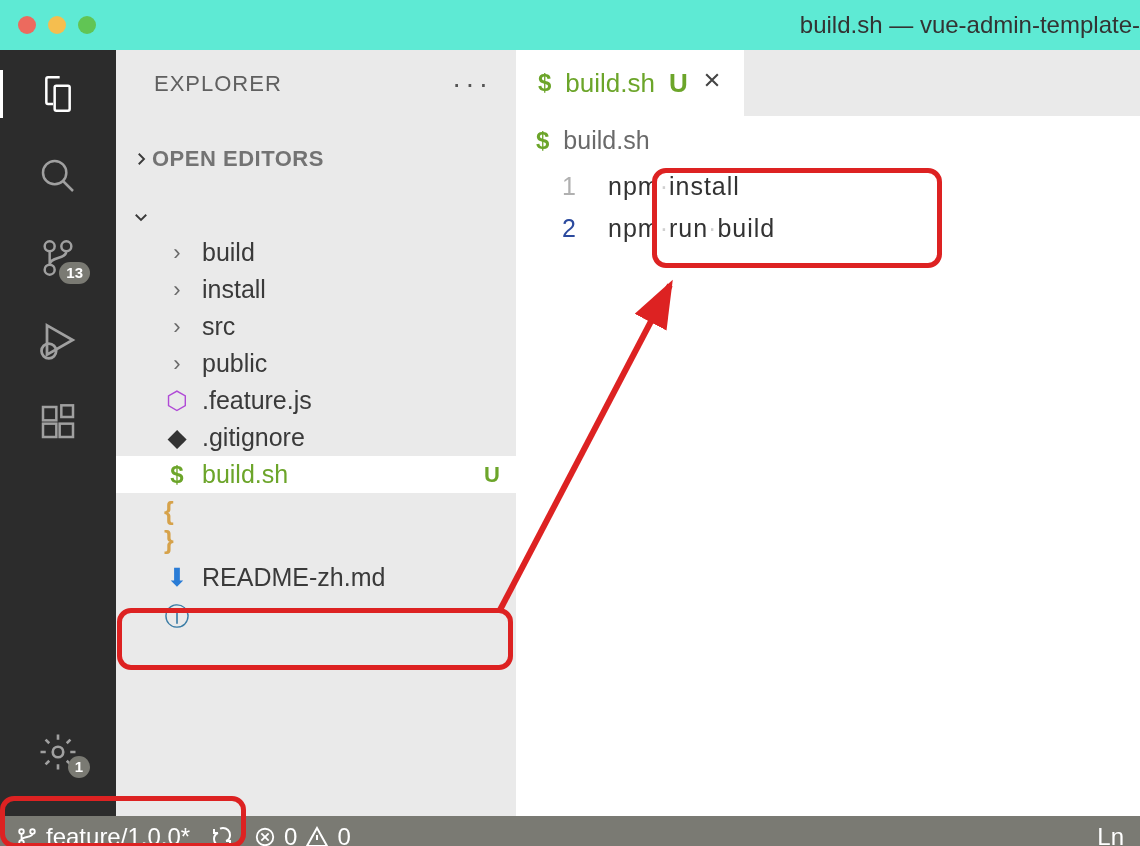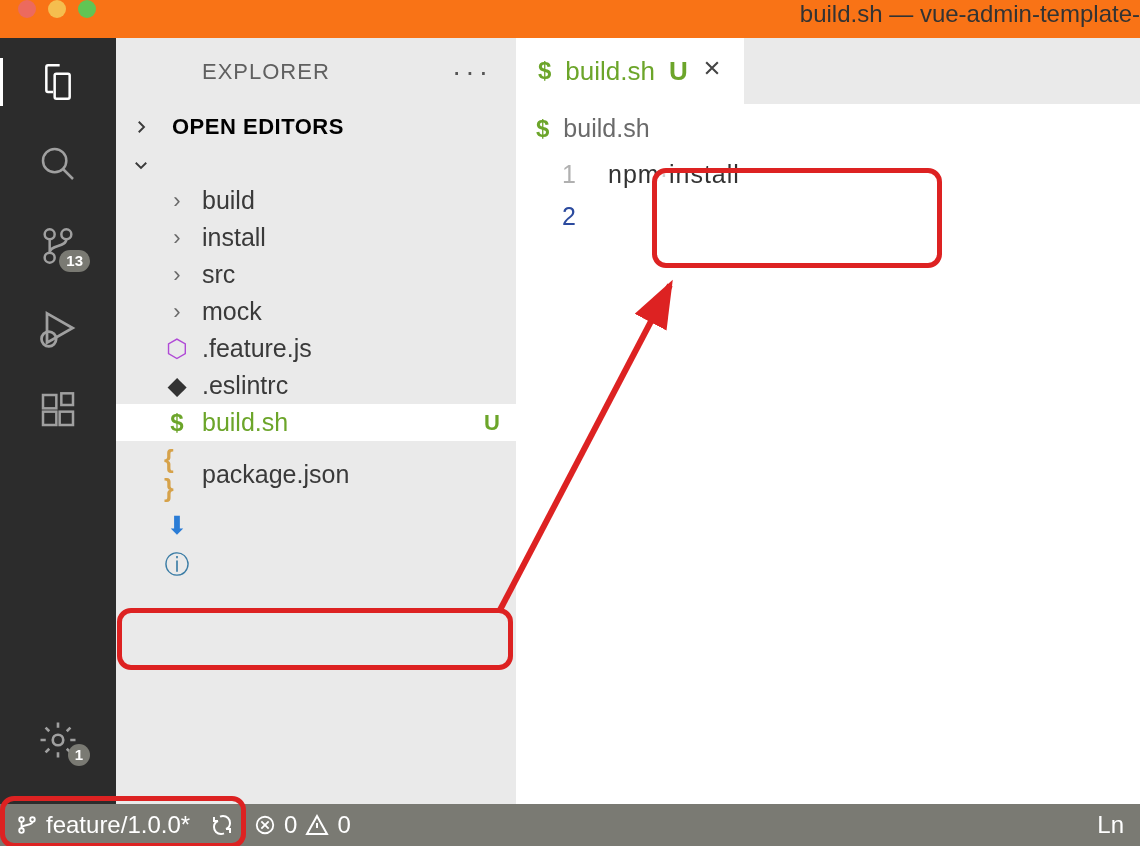--- a/index.html
+++ b/index.html
@@ -1,41 +1,41 @@
 <!DOCTYPE html>
 <html><head>
 <meta charset="utf-8">
 <style>
 * { margin:0; padding:0; box-sizing:border-box; font-family:-apple-system,BlinkMacSystemFont,"Segoe UI",sans-serif; }
 body { width:1140px; height:846px; overflow:hidden; background:#fff; }
 
 
-.title-bar { height:38px; background:#f97316; display:flex; padding:0 18px; position:relative; }
+.title-bar { height:50px; background:#5eead4; display:flex; align-items:center; padding:0 18px; position:relative; }
 .traffic-lights { display:flex; gap:12px; }
 .traffic-light { width:18px; height:18px; border-radius:50%; }
 .tl-red { background:#ec6a5e; }
 .tl-yellow { background:#f5be4f; }
 .tl-green { background:#61c554; }
 .title-text { position:absolute; right:0; font-size:24px; color:#333; white-space:nowrap; }
 
 
 .main { display:flex; height:calc(100% - 38px - 42px); }
 
 
 .activity-bar { width:116px; background:#2c2c2c; display:flex; flex-direction:column; align-items:center; padding-top:20px; gap:34px; }
 .activity-item { width:48px; height:48px; display:flex; align-items:center; justify-content:center; color:#a0a0a0; position:relative; cursor:pointer; }
 .activity-item.active { color:#fff; }
 .activity-item.active::before { content:""; position:absolute; left:-34px; top:0; bottom:0; width:3px; background:#fff; }
 .activity-bottom { margin-top:auto; margin-bottom:40px; }
 .badge { position:absolute; bottom:-2px; right:-8px; background:#7a7a73; color:#fff; font-size:15px; padding:0 7px; border-radius:12px; font-weight:600; line-height:22px; }
 
 
 .sidebar { width:400px; background:#eaeaea; display:flex; flex-direction:column; }
-.sidebar-header { height:68px; display:flex; align-items:center; justify-content:space-between; padding:0 24px 0 38px; color:#606060; font-size:22px; letter-spacing:1px;margin-left:48px; }
-.section { display:flex; align-items:center; gap:22px; padding:8px 16px; font-size:22px; font-weight:700; color:#000000; letter-spacing:0.5px; cursor:pointer; }
+.sidebar-header { height:68px; display:flex; align-items:center; justify-content:space-between; padding:0 24px 0 38px; color:#606060; font-size:22px; letter-spacing:1px; }
+.section { display:flex; align-items:center; gap:2px; padding:8px 16px; font-size:22px; font-weight:700; color:#737373; letter-spacing:0.5px; cursor:pointer;margin-top:20px; }
 .chevron { display:inline-flex; }
 .tree { flex:1; overflow:hidden; }
 .tree-item { display:flex; align-items:center; gap:12px; padding:4px 16px 4px 48px; font-size:25px; color:#3a3a3a; cursor:pointer; position:relative; }
 .tree-item.selected { background:#fff; }
 .tree-item .status { margin-left:auto; font-weight:700; color:#6ca52a; font-size:22px; }
 .tree-item.green { color:#6ca52a; }
 .ic { width:26px; display:inline-flex; align-items:center; justify-content:center; flex-shrink:0; }
 .folder-chevron { color:#6a6a6a; font-weight:400; font-size:22px; }
 
 
@@ -160,41 +160,41 @@
         <div class="tree-item">
           <span class="ic folder-chevron">›</span>
           <span>install</span>
         </div>
         <div class="tree-item">
           <span class="ic folder-chevron">›</span>
           <span>src</span>
         </div>
         <div class="tree-item">
           <span class="ic folder-chevron">›</span>
-          <span>mock</span>
+          <span>public</span>
         </div>
         <div class="tree-item">
           <span class="ic hexagon">⬡</span>
           <span>.feature.js</span>
         </div>
         <div class="tree-item">
           <span class="ic diamond">◆</span>
-          <span>.eslintrc</span>
+          <span>.gitignore</span>
         </div>
         <div class="tree-item selected green">
           <span class="ic dollar">$</span>
           <span>build.sh</span>
           <span class="status">U</span>
         </div>
         <div class="tree-item">
           <span class="ic braces">{ }</span>
-          <span>package.json</span>
         </div>
         <div class="tree-item">
           <span class="ic md-arrow">⬇</span>
+          <span>README-zh.md</span>
         </div>
         <div class="tree-item">
           <span class="ic info">ⓘ</span>
         </div>
       </div>
   </div>
 
   <div class="editor-area">
     <div class="tab-bar">
       <div class="tab">
@@ -212,20 +212,21 @@
       <span class="dollar">$</span>
       <span>build.sh</span>
     </div>
     <div class="editor" id="editor">
         <div class="line">
           <div class="gutter">1</div>
           <div class="code">npm<span class="dot">·</span>install</div>
         </div>
         <div class="line active">
           <div class="gutter">2</div>
+          <div class="code">npm<span class="dot">·</span>run<span class="dot">·</span>build</div>
         </div>
       </div>
   </div>
 
 </div>
 
 <div class="status-bar">
   <div class="status-item">
     <svg width="22" height="22" viewBox="0 0 24 24" fill="none" stroke="#fff" stroke-width="2">
         <circle cx="6" cy="6" r="2.5"></circle>

